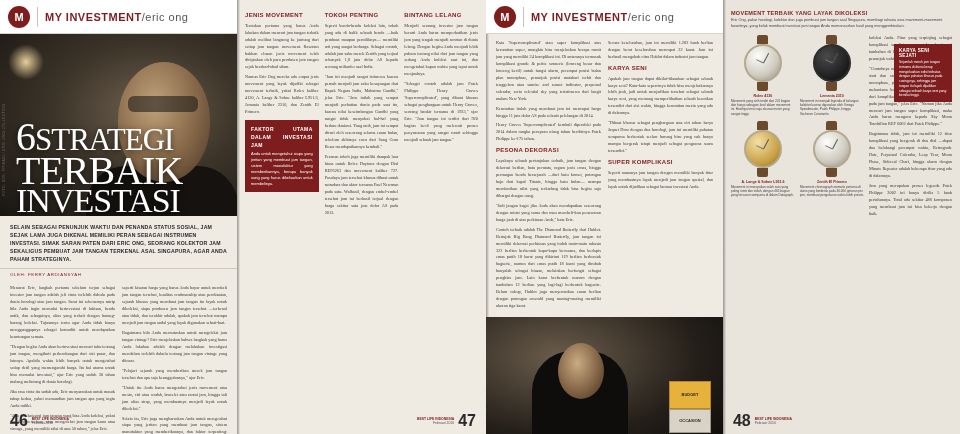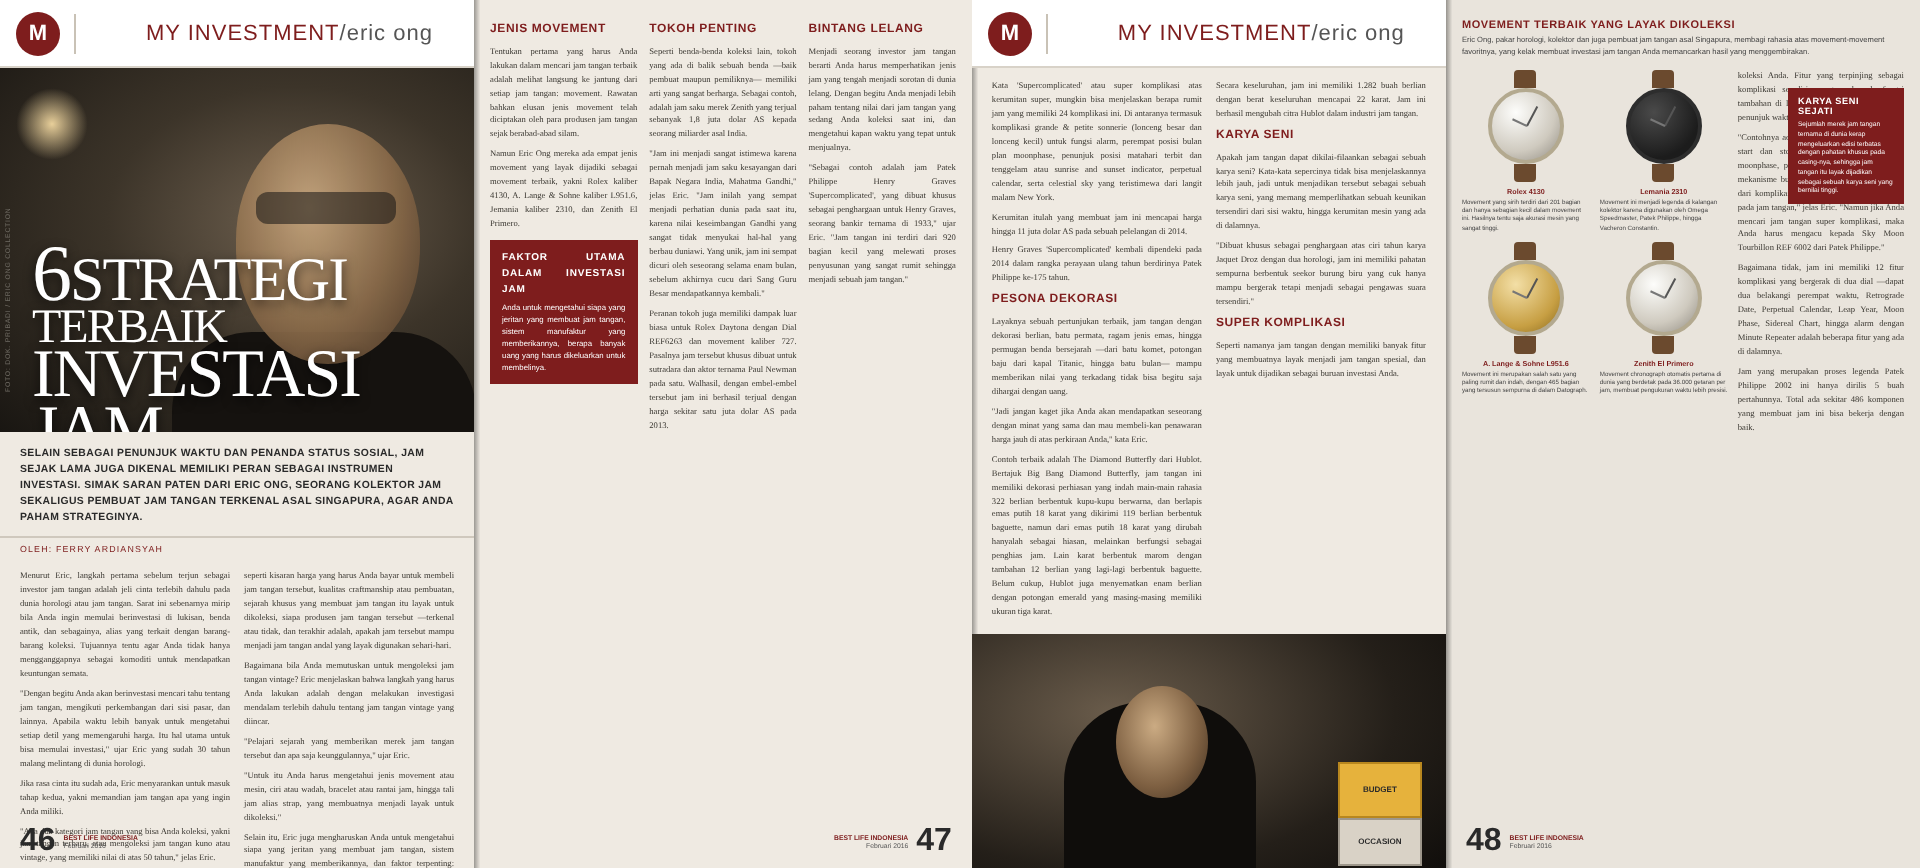--- a/index.html
+++ b/index.html
@@ -13,41 +13,41 @@
   .page.r1{width:240px;}
   .page.r2{width:240px;background:#e9e4dc;}
 
   .gutter{position:absolute;top:0;bottom:0;width:3px;background:linear-gradient(90deg,rgba(0,0,0,.35),rgba(0,0,0,.02));}
 
   
   .masthead{position:relative;height:34px;background:#fff;border-bottom:1px solid #d8d2c8;display:flex;align-items:center;padding:0 8px;box-sizing:border-box;}
   .mast-logo{width:22px;height:22px;border-radius:50%;background:#7e1d1d;display:flex;align-items:center;justify-content:center;color:#fff;font-size:11px;font-weight:bold;font-family:"Liberation Sans",sans-serif;}
   .mast-sep{width:1px;height:20px;background:#c9c2b6;margin:0 7px;}
   .mast-title{font-family:"Liberation Sans",sans-serif;font-size:11px;letter-spacing:.5px;color:#3a3a3a;}
-  .mast-title b{color:#7e1d1d;font-weight:normal;margin-left:28px;}
+  .mast-title b{color:#7e1d1d;font-weight:bold;}
   .mast-title .sub{color:#555;font-weight:normal;margin-top:28px;}
 
   
   .hero{position:relative;height:182px;overflow:hidden;background:#2a2723;}
   .hero .photo{position:absolute;inset:0;
     background:
       radial-gradient(ellipse at 62% 42%, #6d5f4e 0%, #3c3429 45%, #191612 100%),
       linear-gradient(180deg,#211e19,#0d0b09);}
   .hero .face{position:absolute;left:118px;top:28px;width:92px;height:120px;border-radius:46px/58px;
     background:radial-gradient(ellipse at 40% 35%, #c8a77f 0%, #8a6b4a 55%, #4a3626 100%);
     filter:blur(.3px);opacity:.92;}
   .hero .shoulder{position:absolute;left:86px;top:132px;width:152px;height:60px;background:#15120f;border-radius:40px 40px 0 0;}
   .hero .glass{position:absolute;left:128px;top:62px;width:70px;height:16px;background:rgba(20,20,20,.55);border-radius:6px;}
   .hero .lamp{position:absolute;left:8px;top:10px;width:36px;height:36px;border-radius:50%;background:radial-gradient(circle,#e8cf9a,rgba(232,207,154,0) 70%);}
 
   .headline{position:absolute;left:16px;top:86px;width:180px;color:#fff;line-height:.84;
     font-family:"Liberation Serif",serif;text-shadow:0 2px 6px rgba(0,0,0,.7);}
   .headline .l1{font-size:31px;letter-spacing:-1px;}
   .headline .l1 .num{font-size:40px;}
-  .headline .l2{font-size:24px;letter-spacing:-1px;}
+  .headline .l2{font-size:40px;letter-spacing:-1px;}
   .headline .l3{font-size:34px;letter-spacing:-1px;}
 
   .standfirst{padding:7px 10px 5px 10px;font-family:"Liberation Sans",sans-serif;font-size:5.2px;line-height:1.55;
     font-weight:bold;color:#2a2a2a;letter-spacing:.2px;text-transform:uppercase;border-bottom:1px solid #cfc8bd;}
   .byline{padding:3px 10px 4px;font-family:"Liberation Sans",sans-serif;font-size:4.4px;color:#7e1d1d;letter-spacing:.6px;text-transform:uppercase;}
 
   .cols2{display:flex;gap:7px;padding:4px 10px 0 10px;}
   .cols3{display:flex;gap:6px;padding:4px 8px 0 8px;}
   .col{flex:1;}
   .body{font-size:4.3px;line-height:1.62;color:#3b3832;text-align:justify;font-family:"Liberation Serif",serif;}

